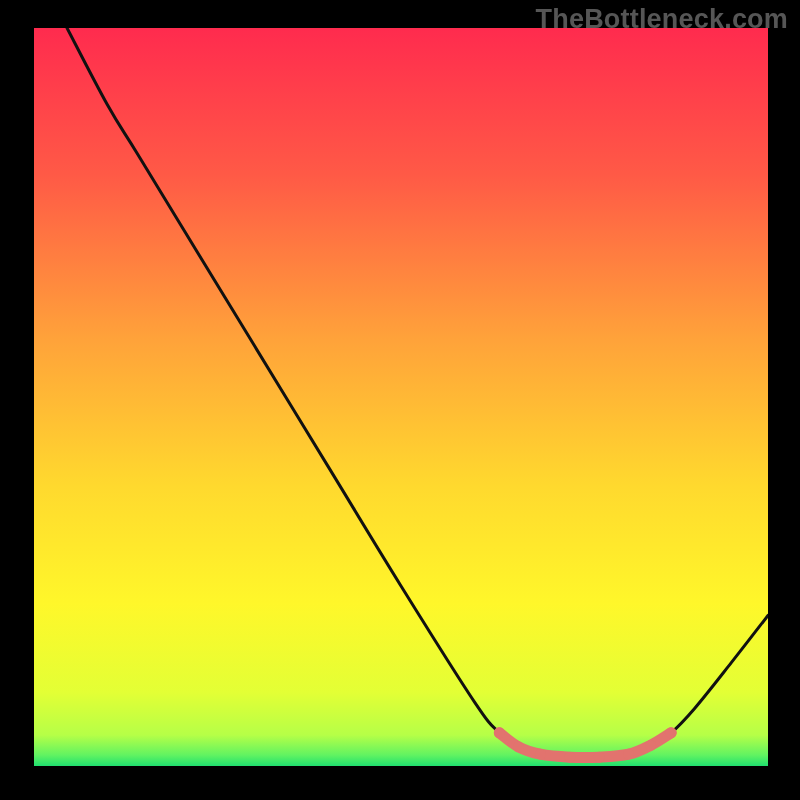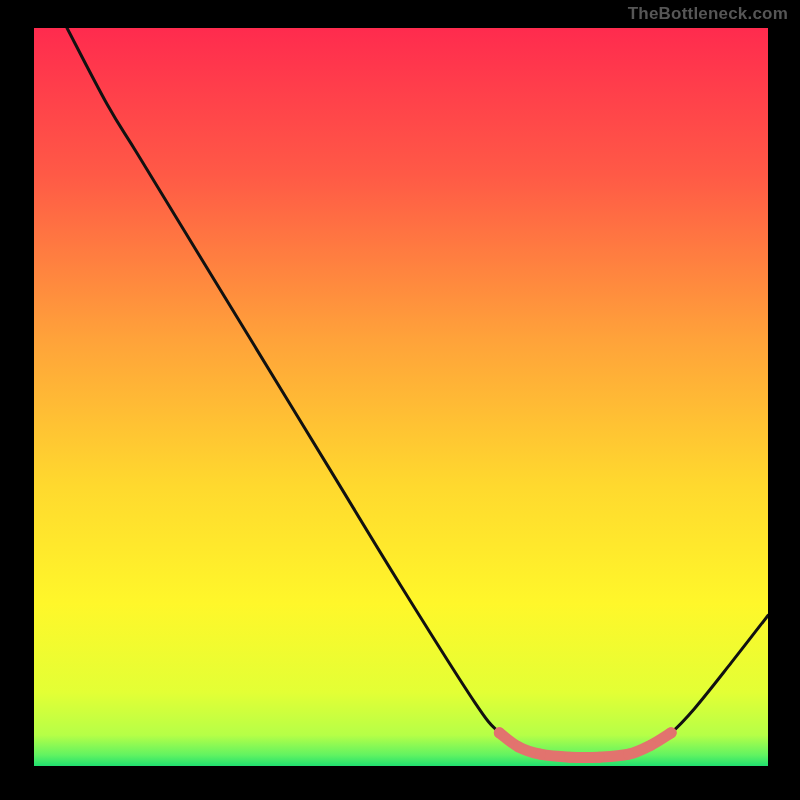--- a/index.html
+++ b/index.html
@@ -16,21 +16,21 @@
     height: 800px;
   }
   #plot-area {
     position: absolute;
   }
   #watermark {
     position: absolute;
     top: 4px;
     right: 12px;
     font-family: Arial, Helvetica, sans-serif;
-    font-size: 17px;
+    font-size: 27px;
     font-weight: bold;
     color: #565656;
     letter-spacing: 0.2px;
     user-select: none;
   }
   svg { display: block; }
 </style>
 </head>
 <body>
 

